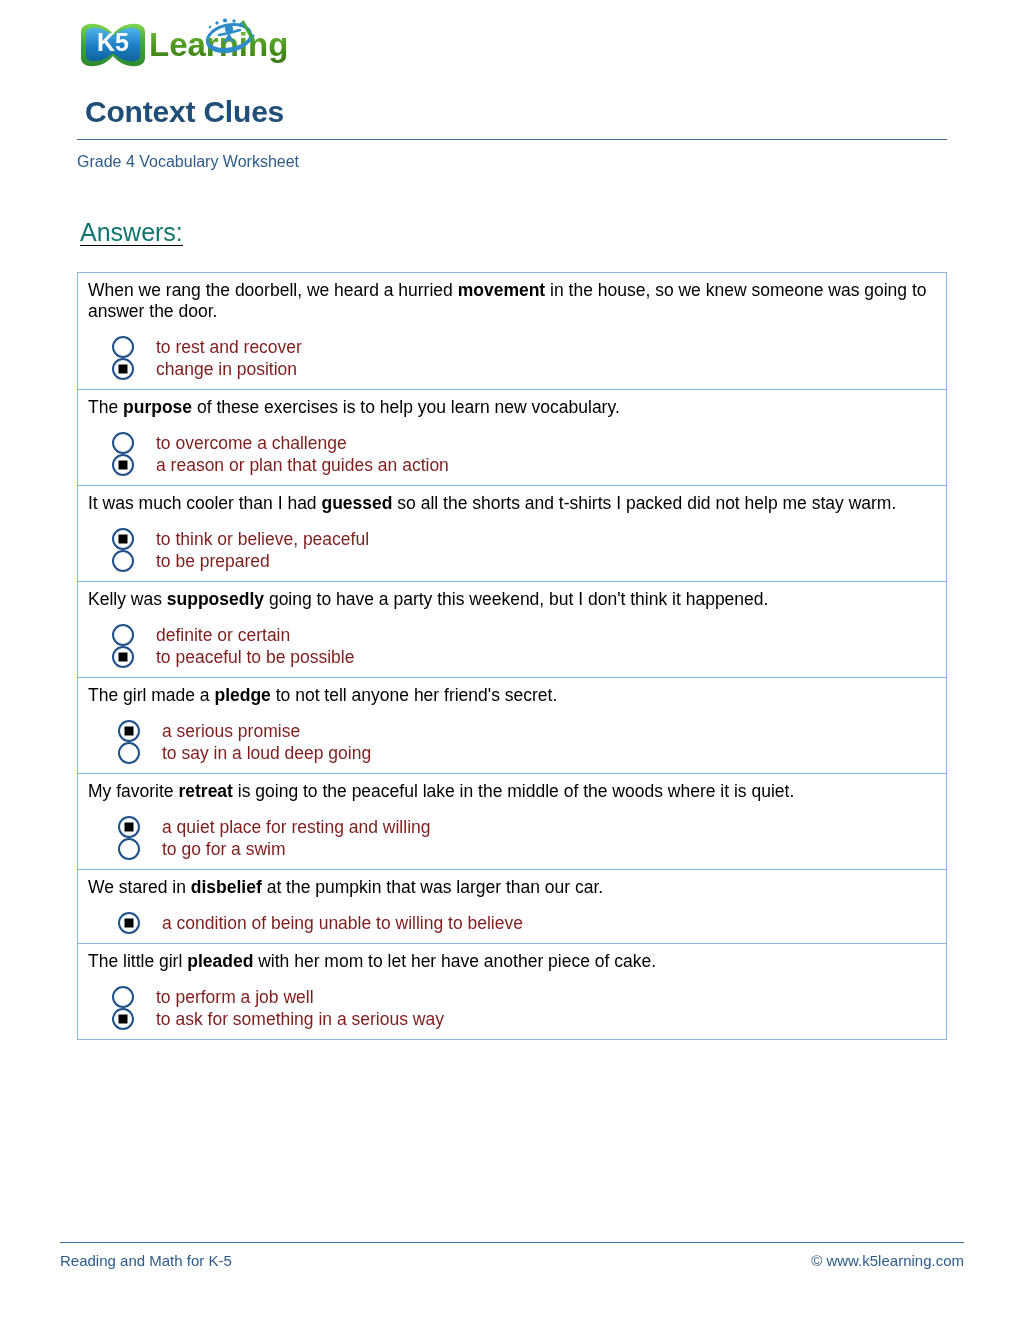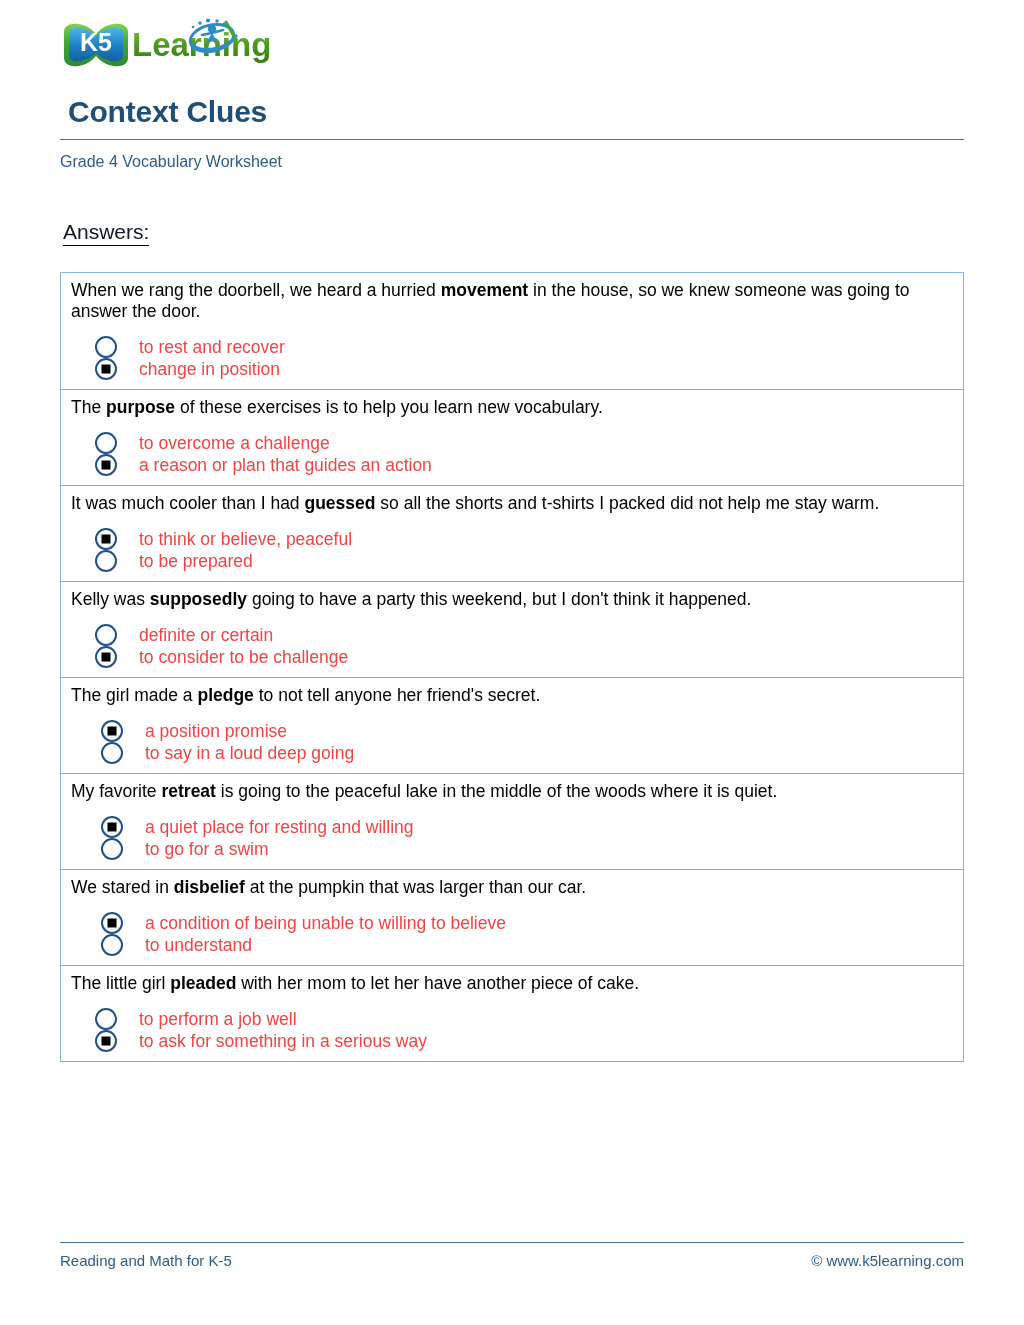--- a/index.html
+++ b/index.html
@@ -12,21 +12,21 @@
     height: 1325px;
     font-family: "Liberation Sans", sans-serif;
     color: #000000;
     overflow: hidden;
   }
   .page {
     position: relative;
     width: 1024px;
     height: 1325px;
     box-sizing: border-box;
-    padding: 0 60px;
+    padding: 0 77px;
   }
 
   
   .logo-wrap {
     position: relative;
     height: 78px;
     padding-top: 18px;
     box-sizing: border-box;
   }
   .logo {
@@ -51,22 +51,22 @@
     margin: 9px 0 0 0;
     height: 0;
   }
   .subtitle {
     font-size: 16px;
     color: #2E5C8A;
     margin: 12px 0 10px 0;
     line-height: 20px;
   }
   .answers-label {
-    font-size: 21px;
-    color: #0f172a;
+    font-size: 25px;
+    color: #0f766e;
     margin: 38px 0 0 3px;
     display: inline-block;
     border-bottom: 1.6px solid #000000;
     padding-bottom: 1px;
     line-height: 24px;
   }
 
   
   .qtable {
     margin-top: 26px;
@@ -118,21 +118,21 @@
     width: 9px;
     height: 9px;
     background: #000000;
     top: 50%;
     left: 50%;
     transform: translate(-50%, -50%);
   }
   .option-label {
     font-size: 17.5px;
     line-height: 20px;
-    color: #ef4444;
+    color: #7f1d1d;
   }
 
   
   .footer {
     position: absolute;
     left: 60px;
     right: 60px;
     bottom: 56px;
   }
   .footer-rule {
@@ -258,32 +258,32 @@
         <p class="sentence">Kelly was <b>supposedly</b> going to have a party this weekend, but I don't think it happened.</p>
         <div class="options">
           <div class="option gap-top">
             <span class="radio"></span>
             <span class="option-label">definite or certain</span>
           </div>
           <div class="option">
             <span class="radio">
               <span class="dot"></span>
             </span>
-            <span class="option-label">to consider to be challenge</span>
+            <span class="option-label">to peaceful to be possible</span>
           </div>
         </div>
       </div>
       <div class="qblock">
         <p class="sentence">The girl made a <b>pledge</b> to not tell anyone her friend's secret.</p>
         <div class="options">
           <div class="option gap-top">
             <span class="radio indent-more">
               <span class="dot"></span>
             </span>
-            <span class="option-label">a position promise</span>
+            <span class="option-label">a serious promise</span>
           </div>
           <div class="option">
             <span class="radio indent-more"></span>
             <span class="option-label">to say in a loud deep going</span>
           </div>
         </div>
       </div>
       <div class="qblock">
         <p class="sentence">My favorite <b>retreat</b> is going to the peaceful lake in the middle of the woods where it is quiet.</p>
         <div class="options">
@@ -300,24 +300,20 @@
         </div>
       </div>
       <div class="qblock">
         <p class="sentence">We stared in <b>disbelief</b> at the pumpkin that was larger than our car.</p>
         <div class="options">
           <div class="option gap-top">
             <span class="radio indent-more">
               <span class="dot"></span>
             </span>
             <span class="option-label">a condition of being unable to willing to believe</span>
-          </div>
-          <div class="option">
-            <span class="radio indent-more"></span>
-            <span class="option-label">to understand</span>
           </div>
         </div>
       </div>
       <div class="qblock">
         <p class="sentence">The little girl <b>pleaded</b> with her mom to let her have another piece of cake.</p>
         <div class="options">
           <div class="option gap-top">
             <span class="radio"></span>
             <span class="option-label">to perform a job well</span>
           </div>

